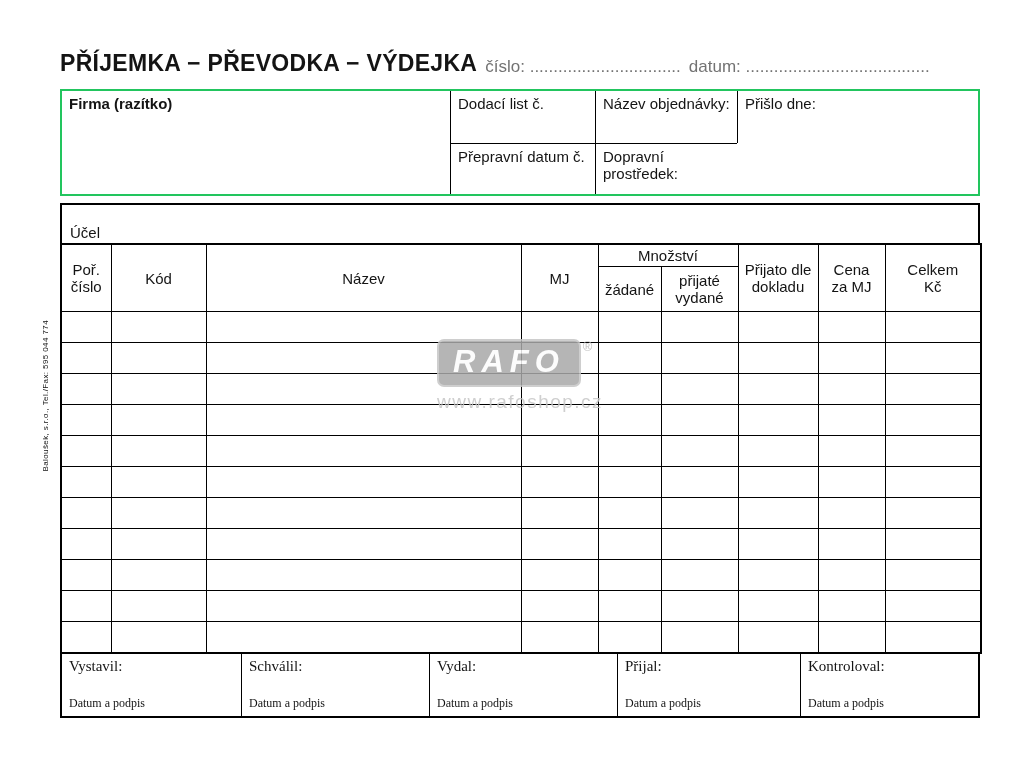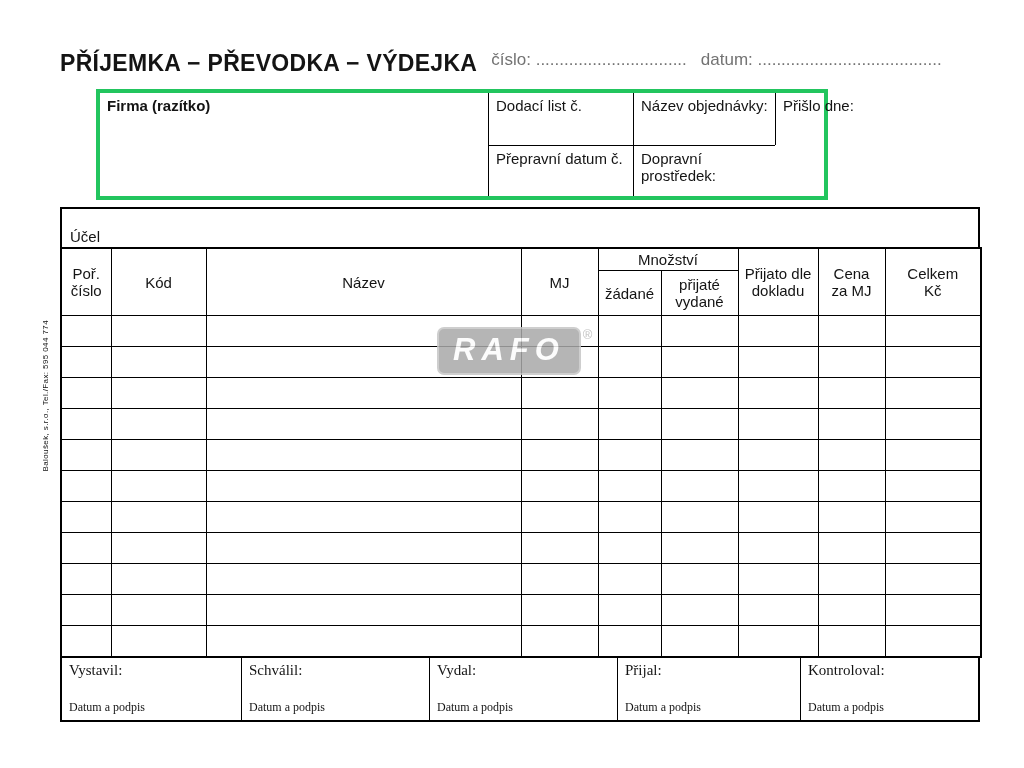--- a/index.html
+++ b/index.html
@@ -2,26 +2,26 @@
 <html><head>
 <meta charset="utf-8">
 <style>
   * { margin:0; padding:0; box-sizing:border-box; }
   html,body { width:1024px; height:768px; background:#ffffff; font-family:"Liberation Sans", sans-serif; color:#141414; }
   body { position:relative; overflow:hidden; }
 
   .sheet { position:absolute; left:60px; top:50px; width:920px; }
 
   
-  .title-row { display:flex; align-items:flex-start; gap:14px; white-space:nowrap; margin-bottom:12px; }
+  .title-row { display:flex; align-items:flex-end; gap:8px; white-space:nowrap; margin-bottom:12px; }
   .title { font-size:23px; font-weight:bold; letter-spacing:0.3px; }
   .title-field { font-size:17px; color:#737373; }
 
   
-  .header-grid { display:grid; width:732px; grid-template-columns:388px 145px 142px 241px; grid-template-rows:52px 51px; border:4px solid #22c55e;margin-left:36px; }
+  .header-grid { display:grid; width:920px; grid-template-columns:388px 145px 142px 241px; grid-template-rows:52px 51px; border:2px solid #22c55e; }
   .header-grid .cell { font-size:15px; padding:4px 7px; }
   .cell-firma { grid-column:1; grid-row:1 / 3; font-weight:bold; }
   .cbl { border-left:1px solid #000; }
   .cbt { border-top:1px solid #000; }
 
   
   .ucel-box { width:920px; height:31px; border:2px solid #000; margin-top:7px; padding:19px 8px; font-size:15px; }
 
   
   table.items { width:920px; border-collapse:collapse; table-layout:fixed; margin-top:-2px; border:2px solid #000; }
@@ -32,21 +32,21 @@
   table.items tbody td { height:31px; }
 
   
   .sig-grid { display:grid; width:920px; grid-template-columns:179px 188px 188px 183px 178px; height:66px; border:2px solid #000; margin-top:-2px; }
   .sig-cell { display:flex; flex-direction:column; justify-content:space-between; padding:4px 7px 5px 7px;font-family:Liberation Serif, serif; }
   .sig-cell + .sig-cell { border-left:1px solid #000; }
   .sig-label { font-size:15px; }
   .sig-note { font-size:12px; }
 
   
-  .watermark { position:absolute; left:437px; top:327px; pointer-events:none; opacity:0.85; text-align:center; }
+  .watermark { position:absolute; left:437px; top:339px; pointer-events:none; opacity:0.85; text-align:center; }
   .wm-logo-row { display:flex; align-items:flex-start; }
   .wm-logo { background:#a9a9a9; color:#fcfcfc; border:2px solid #c6c6c6; border-radius:7px; font-size:31px; font-weight:bold; font-style:italic; letter-spacing:6px; padding:3px 14px 5px 14px; }
   .wm-reg { color:#b5b5b5; font-size:13px; margin-left:2px; }
   .wm-url { color:#c7c7c7; font-size:19px; letter-spacing:1.5px; margin-top:4px; }
 
   
   .side-text { position:absolute; left:41px; top:320px; writing-mode:vertical-rl; transform:rotate(180deg); font-size:8px; color:#111; letter-spacing:0.4px; }
 </style>
 </head>
 <body>
@@ -255,13 +255,14 @@
     </div>
   </div>
 
 </div>
 
 <div class="watermark">
   <div class="wm-logo-row">
     <div class="wm-logo">RAFO</div>
     <span class="wm-reg">®</span>
   </div>
+  <div class="wm-url">www.rafoshop.cz</div>
 </div>
 
 </body></html>

